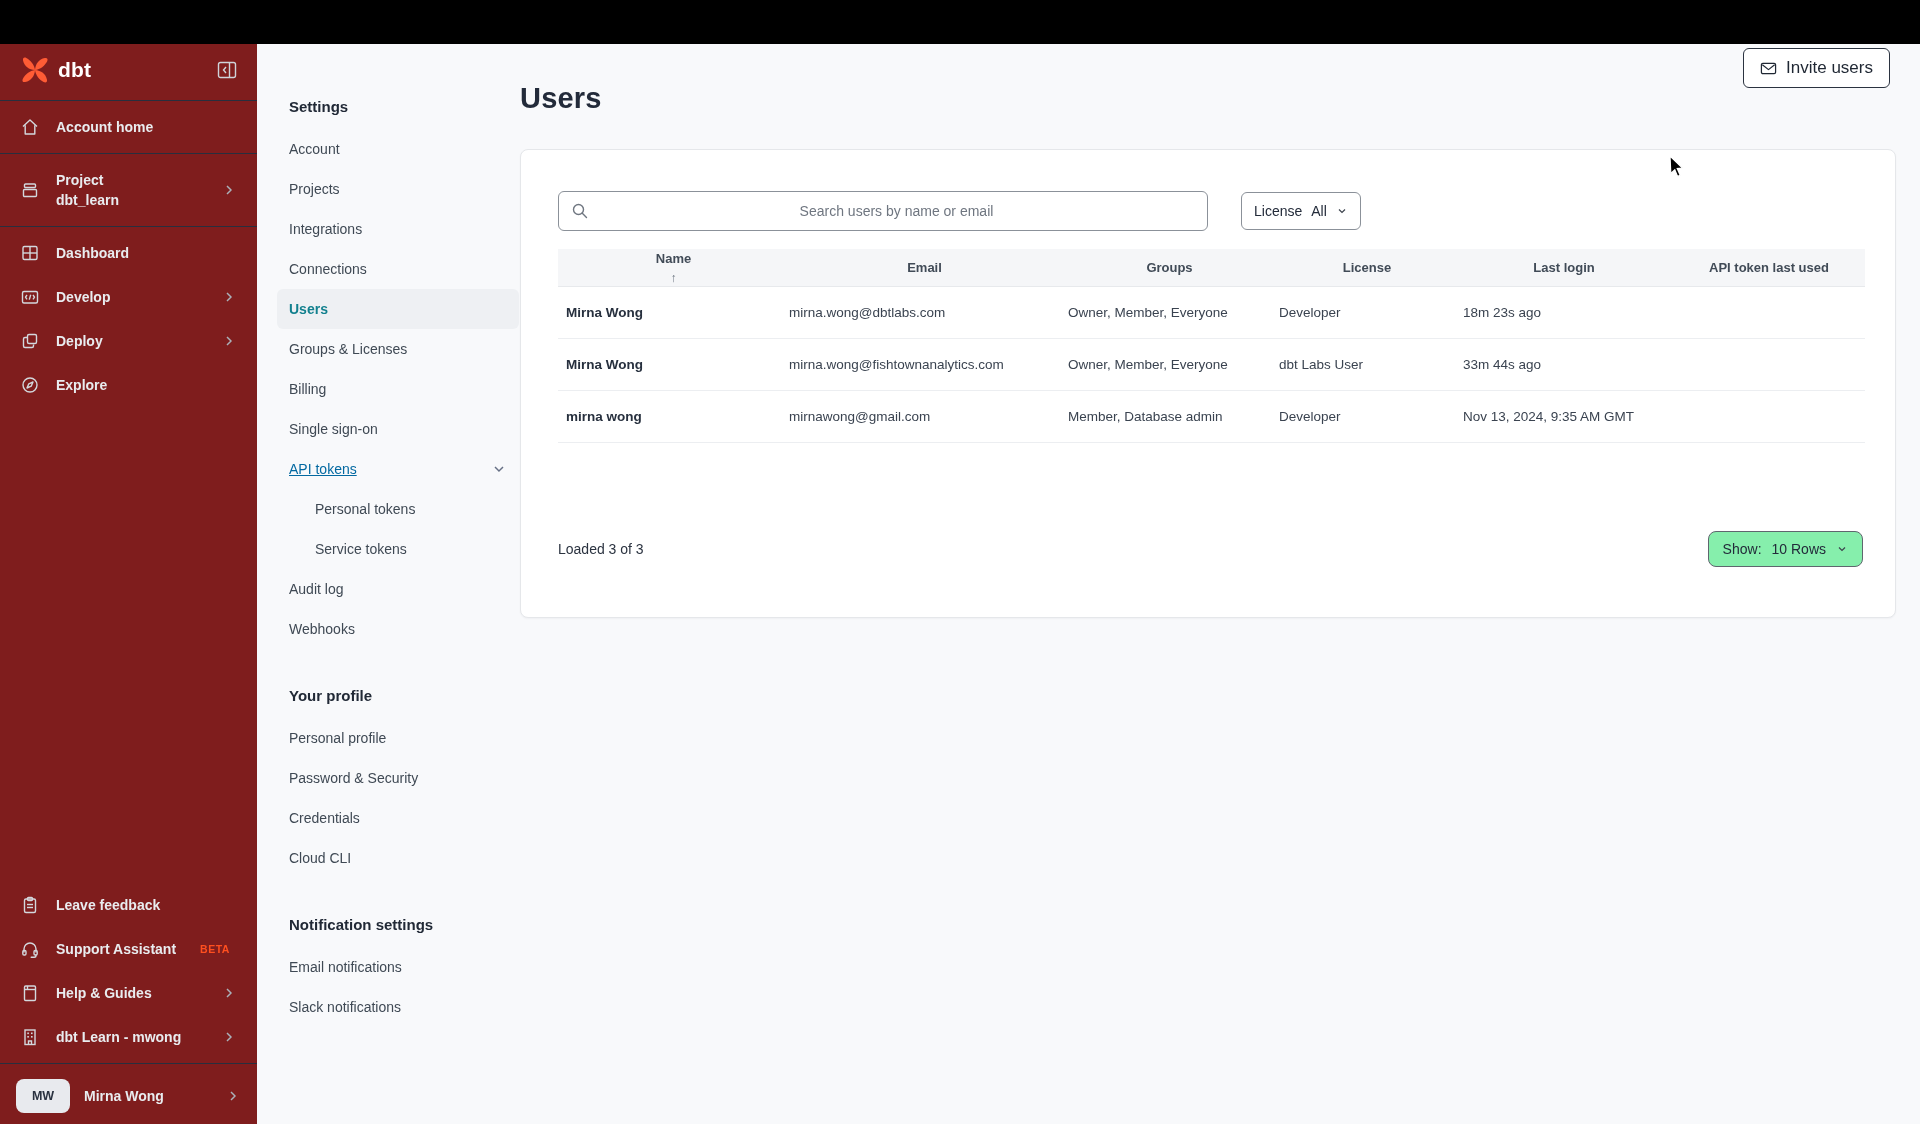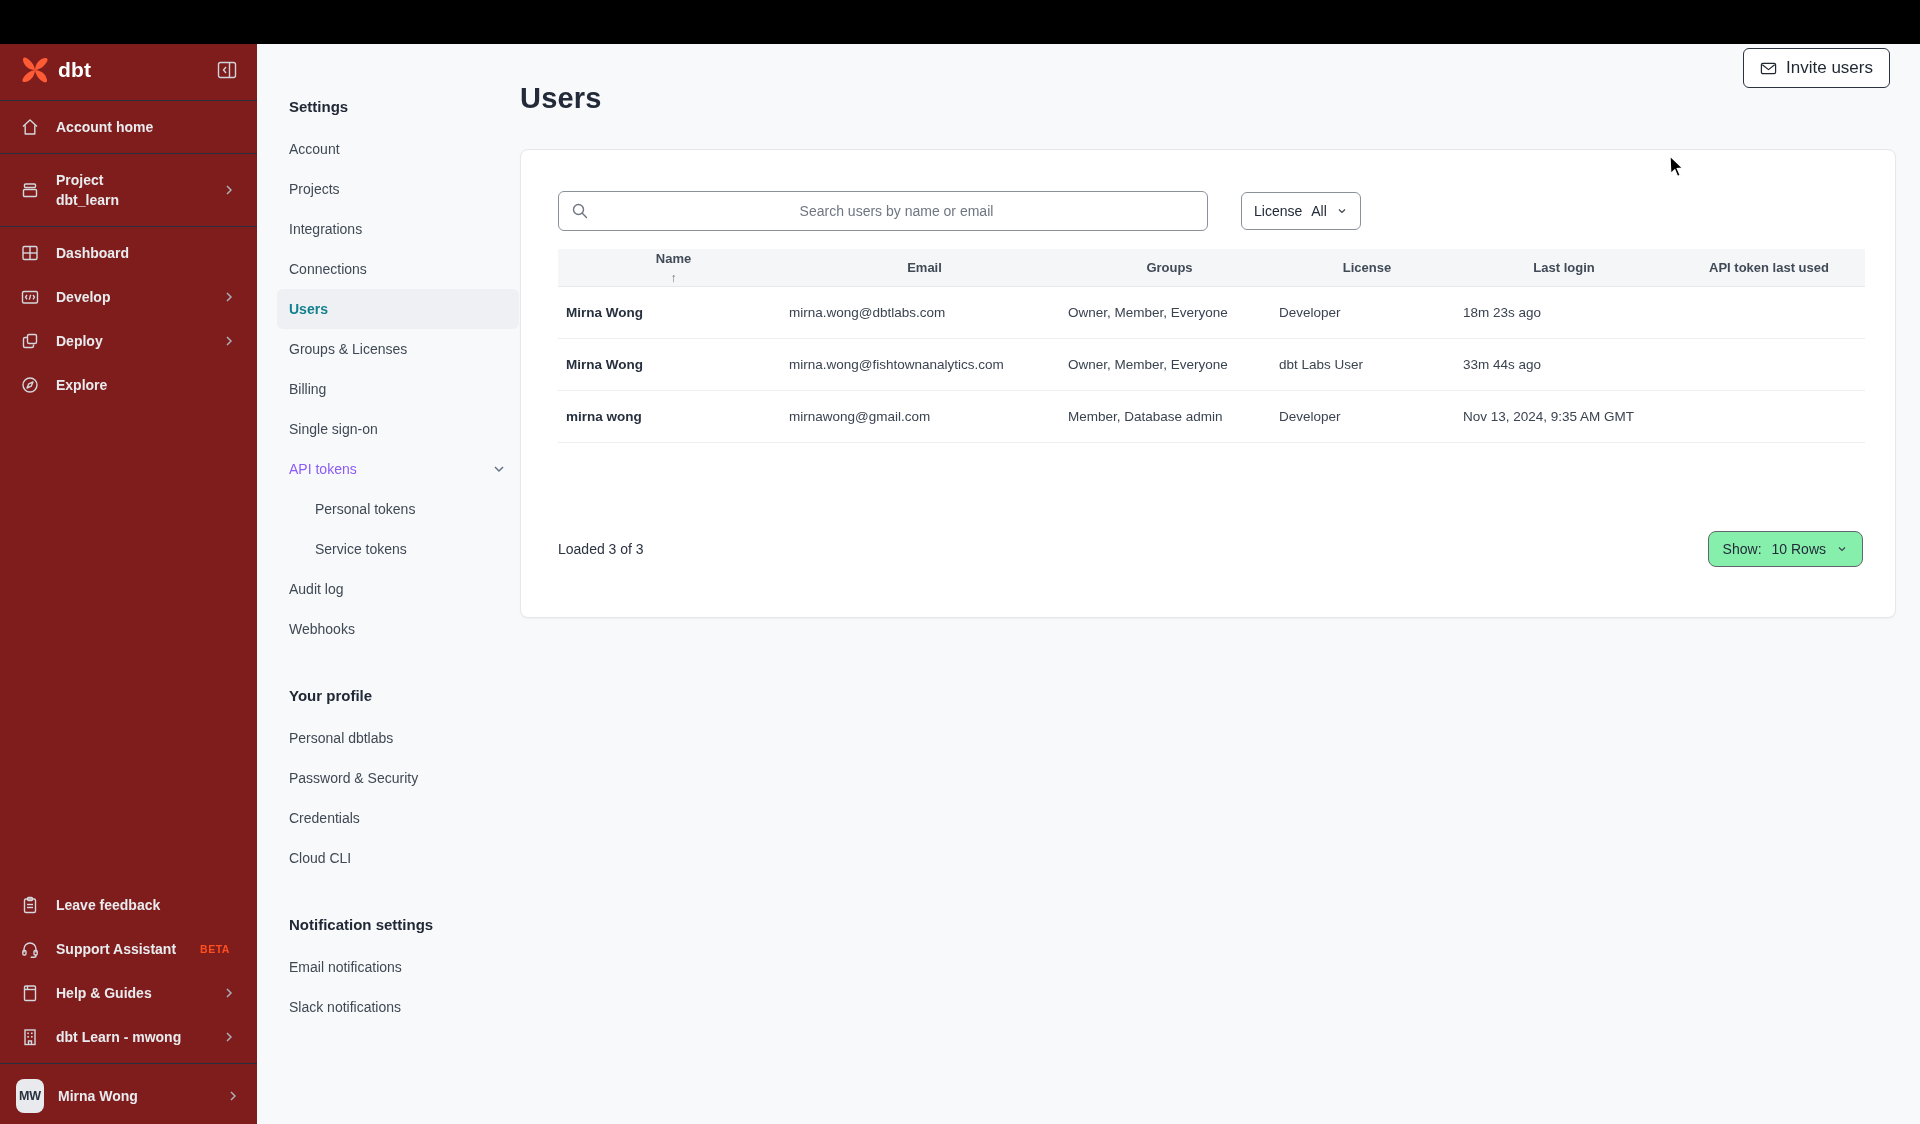--- a/index.html
+++ b/index.html
@@ -18,29 +18,29 @@
   .sb-divider { height:1px; background:#272f3e; margin:4px 0; }
   .sb-item { display:flex; align-items:center; gap:16px; padding:0 20px; height:44px;
     font-size:14px; font-weight:700; color:#e9ecef; cursor:pointer; }
   .sb-item.two-line { height:64px;justify-content:center; }
   .sb-item .labels { display:flex; flex-direction:column; line-height:1.45; }
   .sb-item svg.nav-ic { flex:none; }
   .sb-chev { margin-left:auto; }
   .sb-spacer { flex:1; }
   .beta { color:#ff4f1f; font-size:10.5px; font-weight:700; margin-left:8px; letter-spacing:.5px; }
   .user-row { display:flex; align-items:center; gap:14px; padding:0 16px; height:56px; font-size:14px; font-weight:700; cursor:pointer; }
-  .avatar { width:28px; height:34px; border-radius:8px; background:#e8eaee; color:#2a3240;
+  .avatar { width:54px; height:34px; border-radius:8px; background:#e8eaee; color:#2a3240;
     display:flex; align-items:center; justify-content:center; font-size:12.5px; font-weight:700; }
 
   
   .settings-nav { position:absolute; left:289px; top:44px; width:218px; z-index:2; }
   .sn-heading { font-size:15px; font-weight:700; color:#212936; margin:54px 0 14px 0; }
   .sn-item { height:40px; display:flex; align-items:center; font-size:14px; color:#3f4954; cursor:pointer; padding:0 12px; margin:0 -12px; }
   .sn-item.active { background:#eef0f3; border-radius:6px; color:#12808e; font-weight:700; }
-  .sn-item.dim { color:#8b5cf6; }
+  .sn-item.dim { color:#0369a1;text-decoration:underline; }
   .sn-item .sn-chev { margin-left:auto; }
   .sn-item.child { margin-left:2px; padding-left:24px; }
   .sn-gap { height:24px; }
 
   
   .main { position:absolute; left:520px; top:44px; width:1400px; z-index:2; }
   .page-title { font-size:29px; font-weight:700; color:#232b3a; margin:38px 0 0 0; letter-spacing:.2px; }
   .invite-btn { position:absolute; top:48px; right:30px; height:40px; padding:16px 16px;
     background:#fff; border:1px solid #2b3340; border-radius:6px; display:flex; align-items:center; gap:9px;
     font-size:17px; color:#1f2733; cursor:pointer; }
@@ -272,21 +272,21 @@
   <div class="sn-item">
       <span>Audit log</span>
     </div>
   <div class="sn-item">
       <span>Webhooks</span>
     </div>
 
   <div class="sn-gap"></div>
   <div class="sn-heading" style="margin-top:14px">Your profile</div>
   <div class="sn-item">
-      <span>Personal dbtlabs</span>
+      <span>Personal profile</span>
     </div>
   <div class="sn-item">
       <span>Password &amp; Security</span>
     </div>
   <div class="sn-item">
       <span>Credentials</span>
     </div>
   <div class="sn-item">
       <span>Cloud CLI</span>
     </div>

